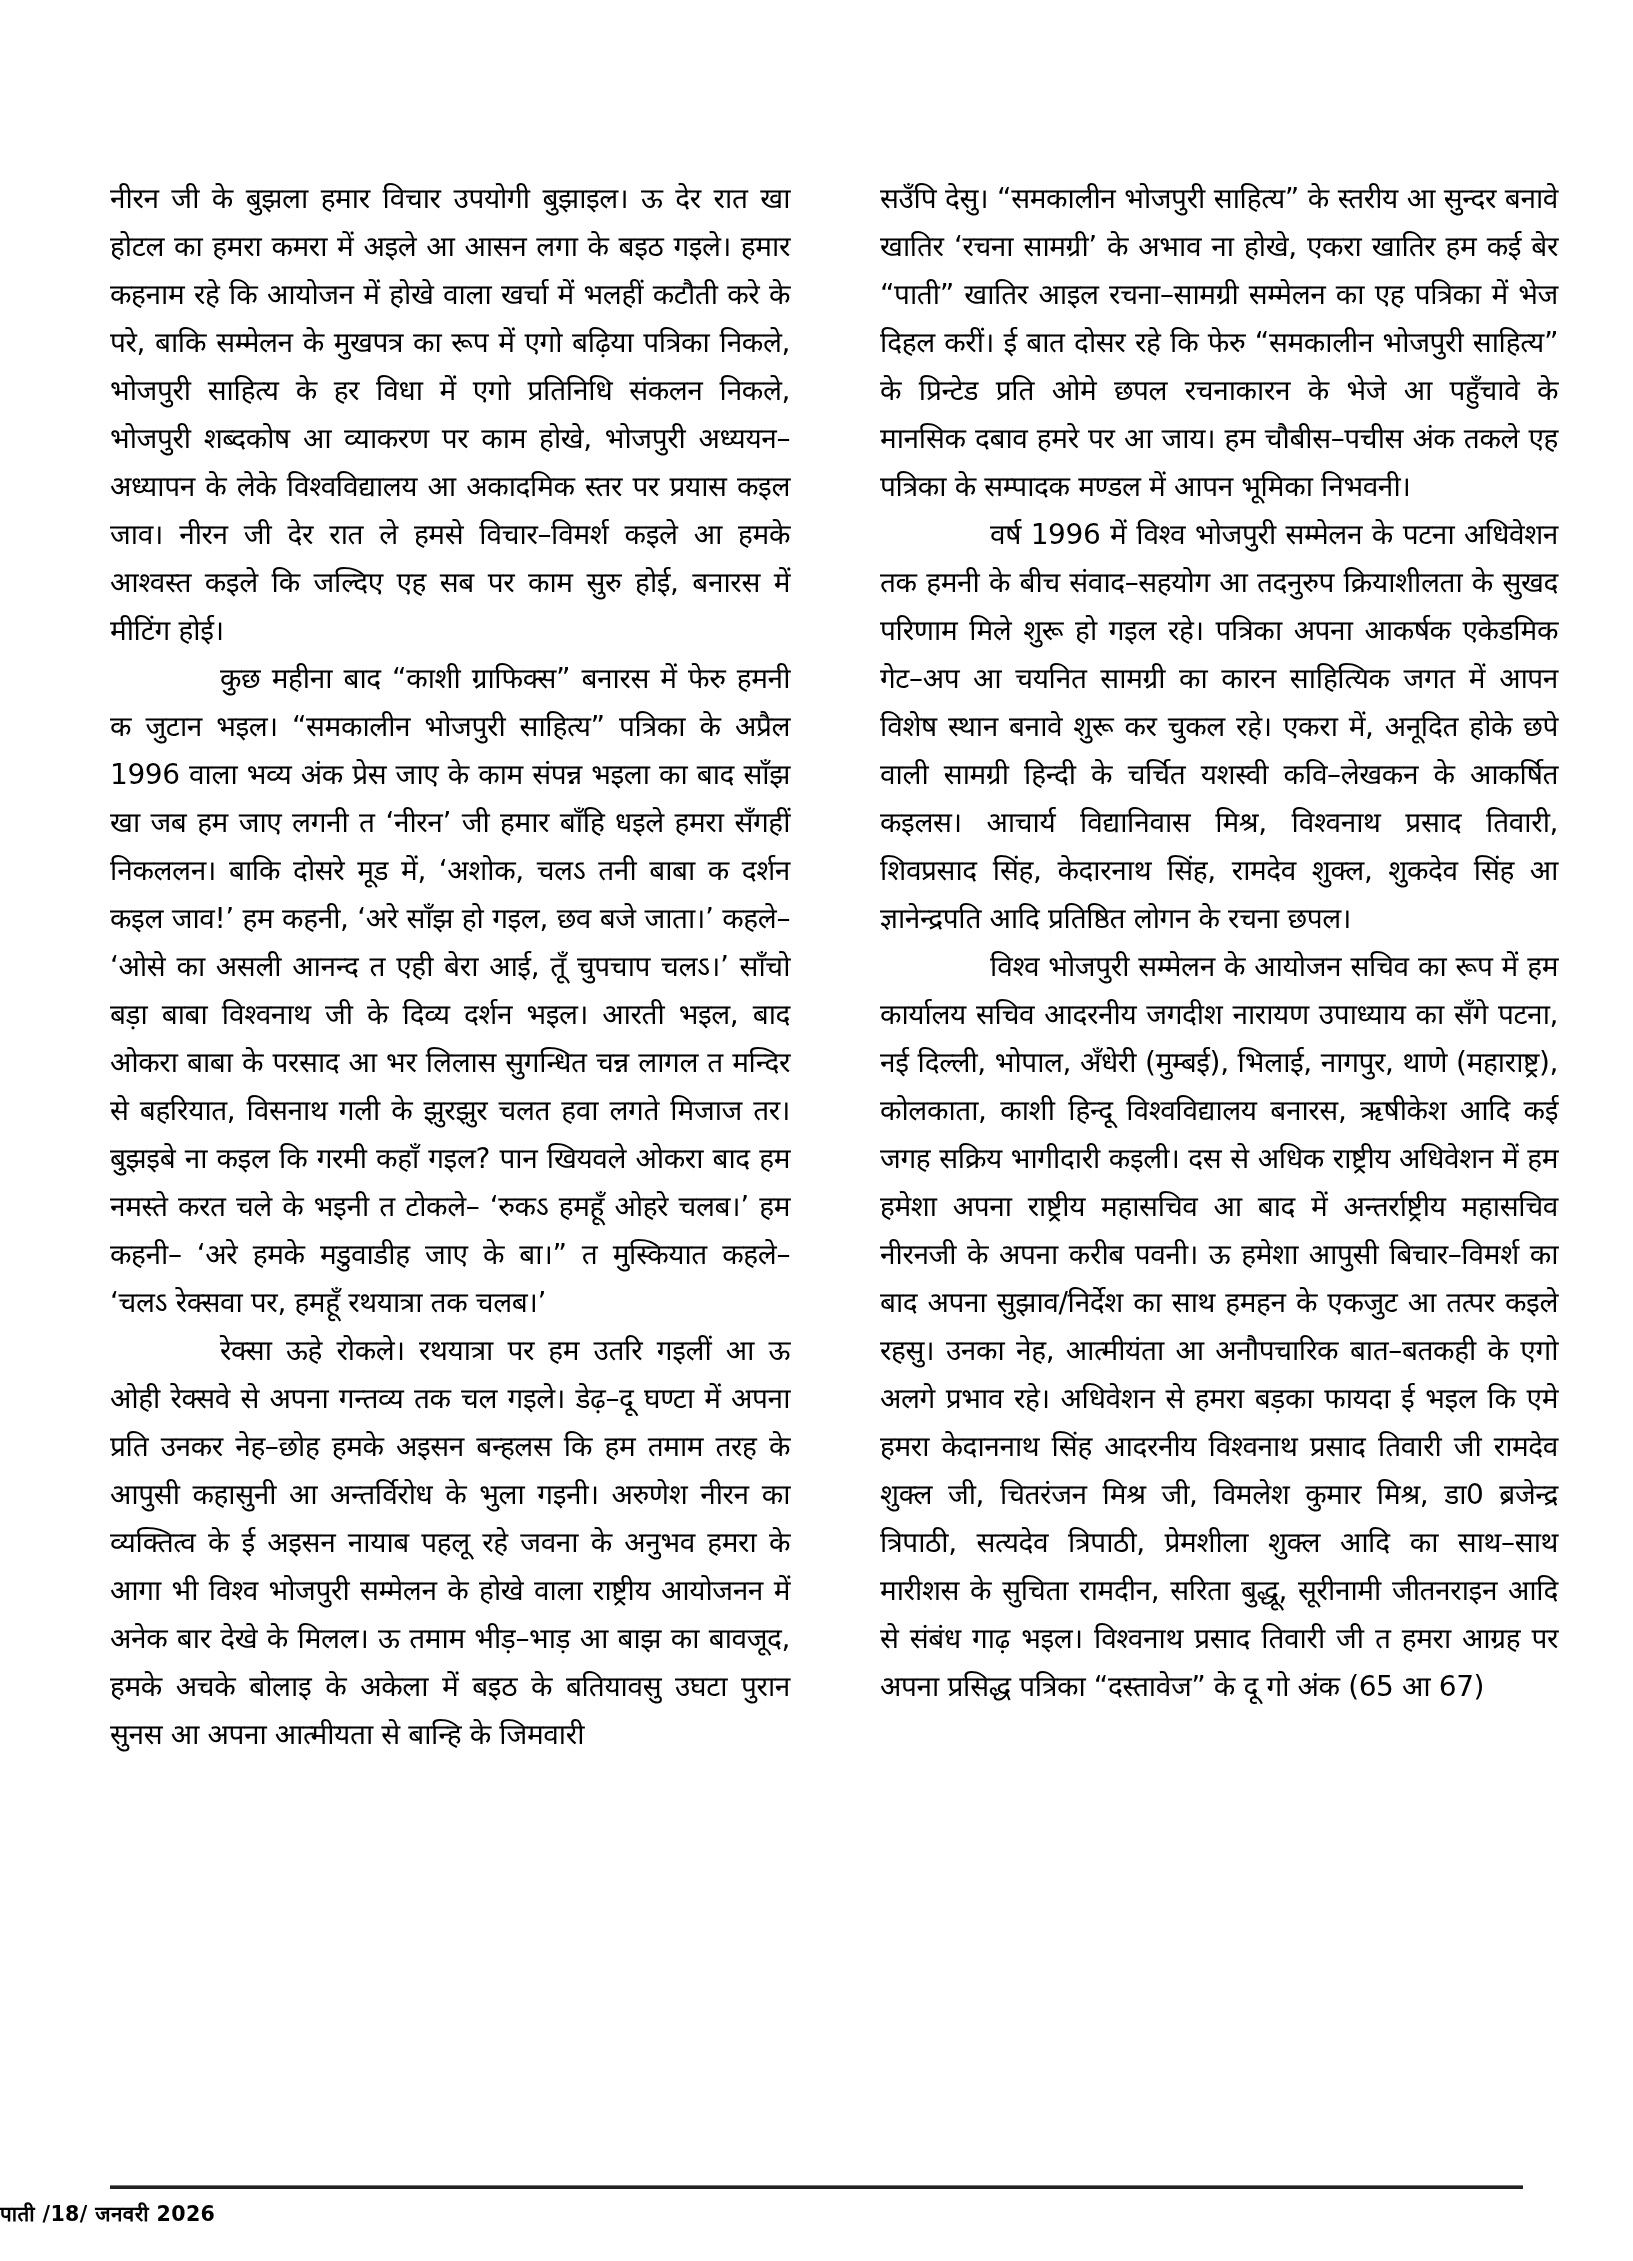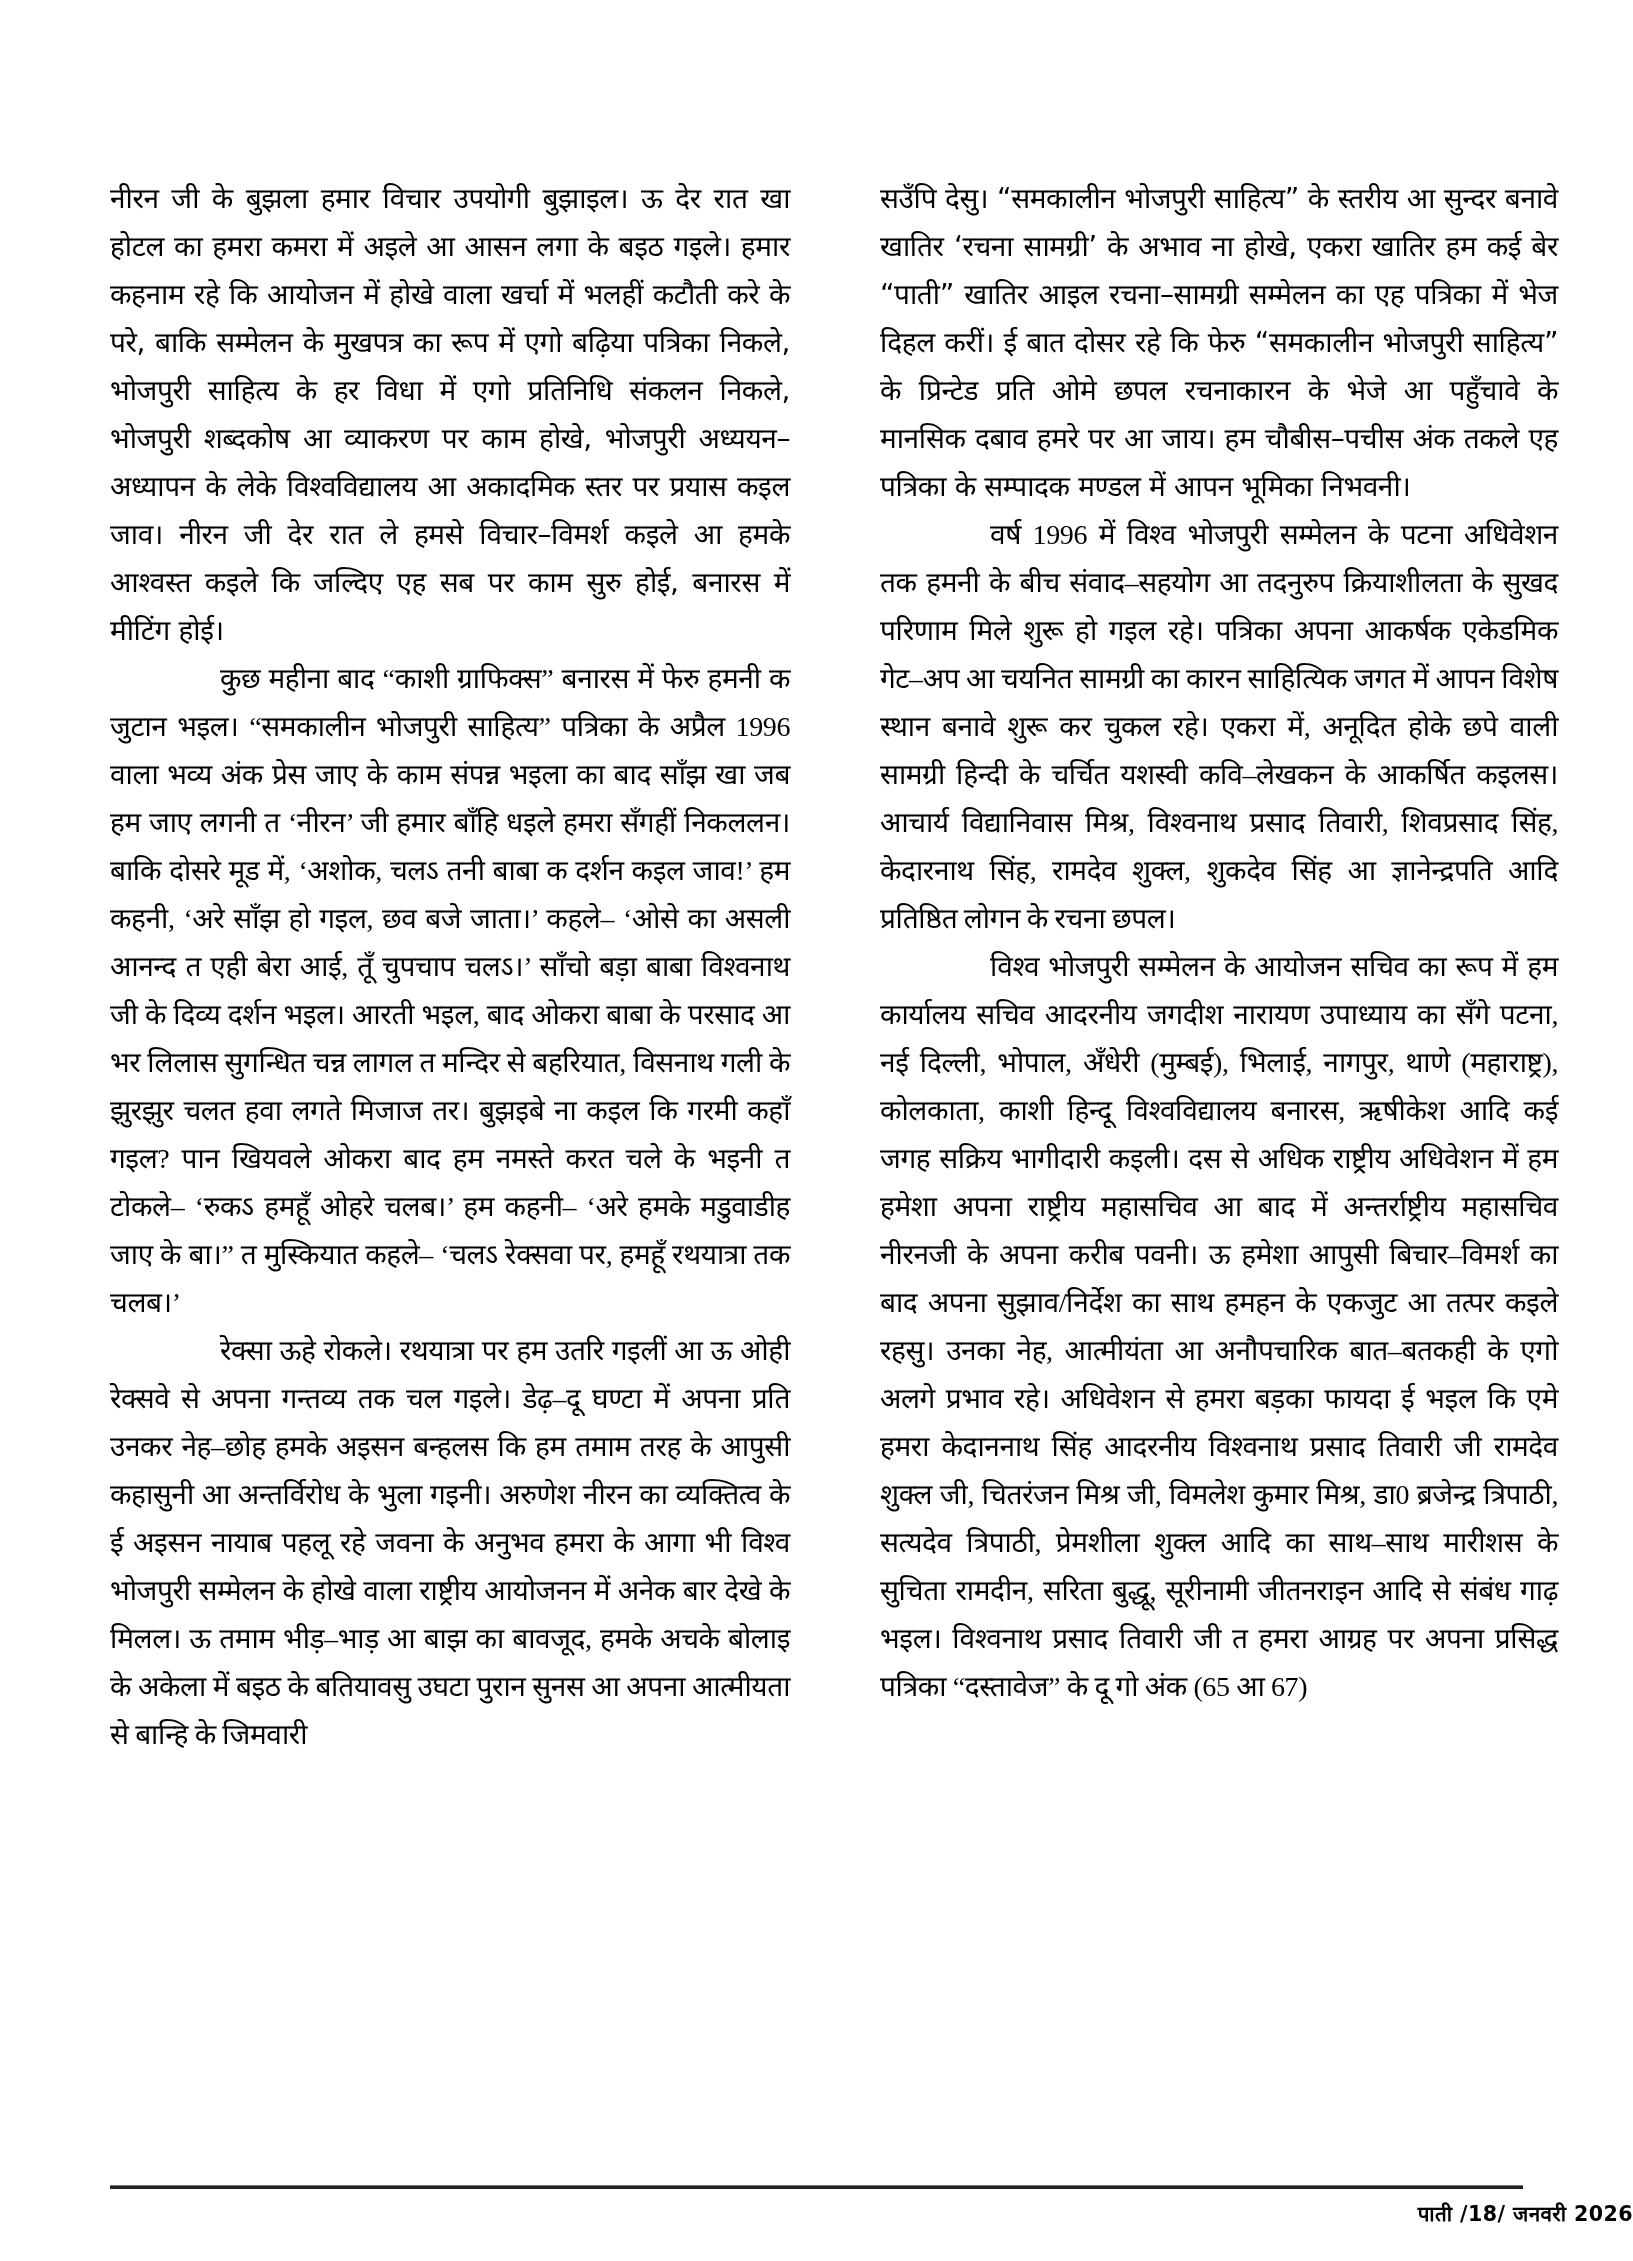--- a/index.html
+++ b/index.html
@@ -7,28 +7,28 @@
   .page { position:absolute; left:0; top:0; width:1633px; height:2261px;margin-top:24px; }
   .col {
     position:absolute; top:151px; width:680px;
     font-family: "DejaVu Sans", "Liberation Sans", sans-serif;
     font-size:28px; line-height:48px;
     text-align:justify; letter-spacing:-0.4px;
   }
   .col.left { left:110px; }
   .col.right { left:880px; width:678px; }
   .col p { margin:0; text-indent:0; }
-  .col p.indent { text-indent:110px;font-family:Liberation Serif, serif; }
+  .col p.indent { text-indent:110px; }
   .rule {
     position:absolute; left:110px; top:2161px; width:1413px; height:2.9px;
     background:#222;
     border-top:0.7px solid #777;
   }
   .footer {
-    position:absolute; left:0; width:1633px; top:2175px; text-align:right;
+    position:absolute; left:0; width:1633px; top:2175px; text-align:left;
     font-family: "DejaVu Sans", "Liberation Sans", sans-serif;
     font-weight:bold; font-size:20.6px; letter-spacing:0.4px;
   }
 </style>
 </head>
 <body>
 
 <div class="page">
 
   <div class="col left">

